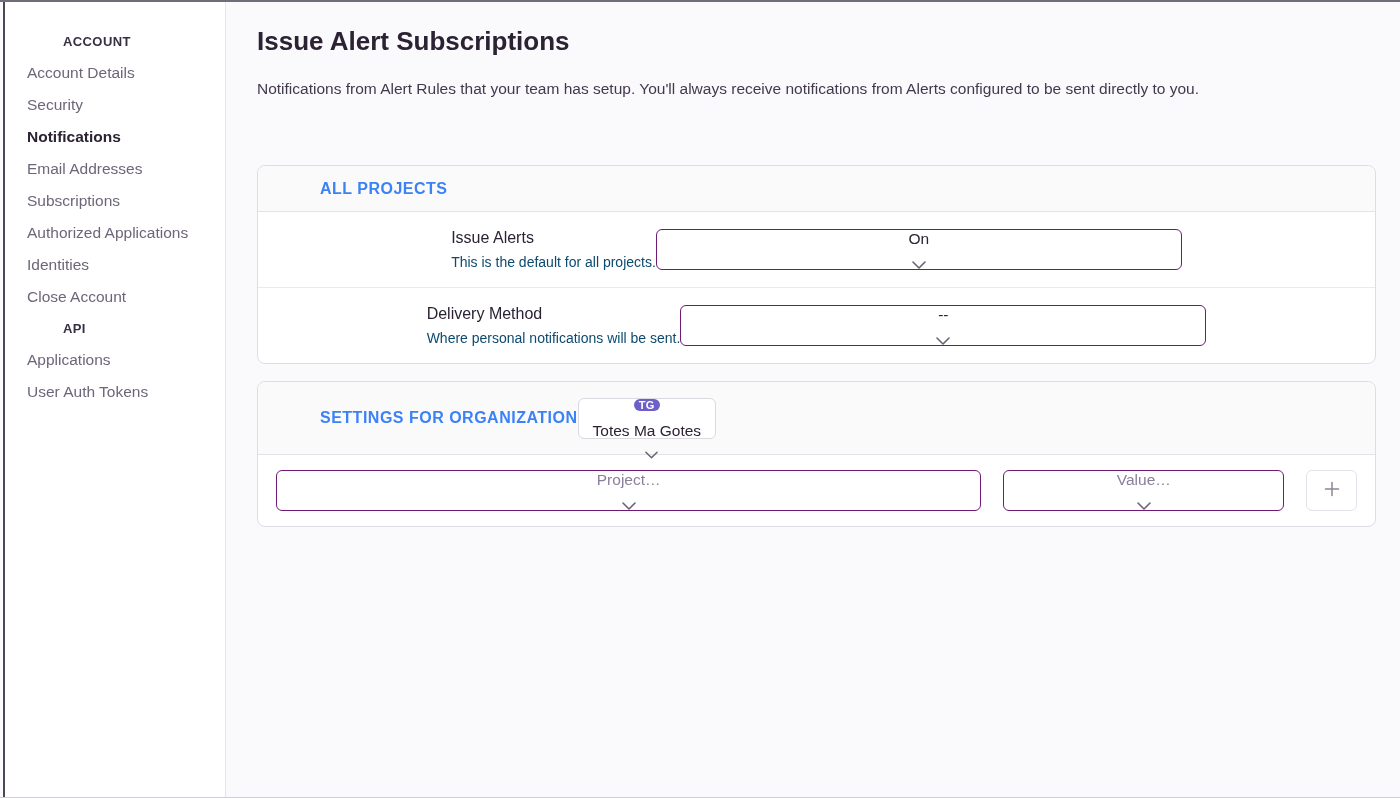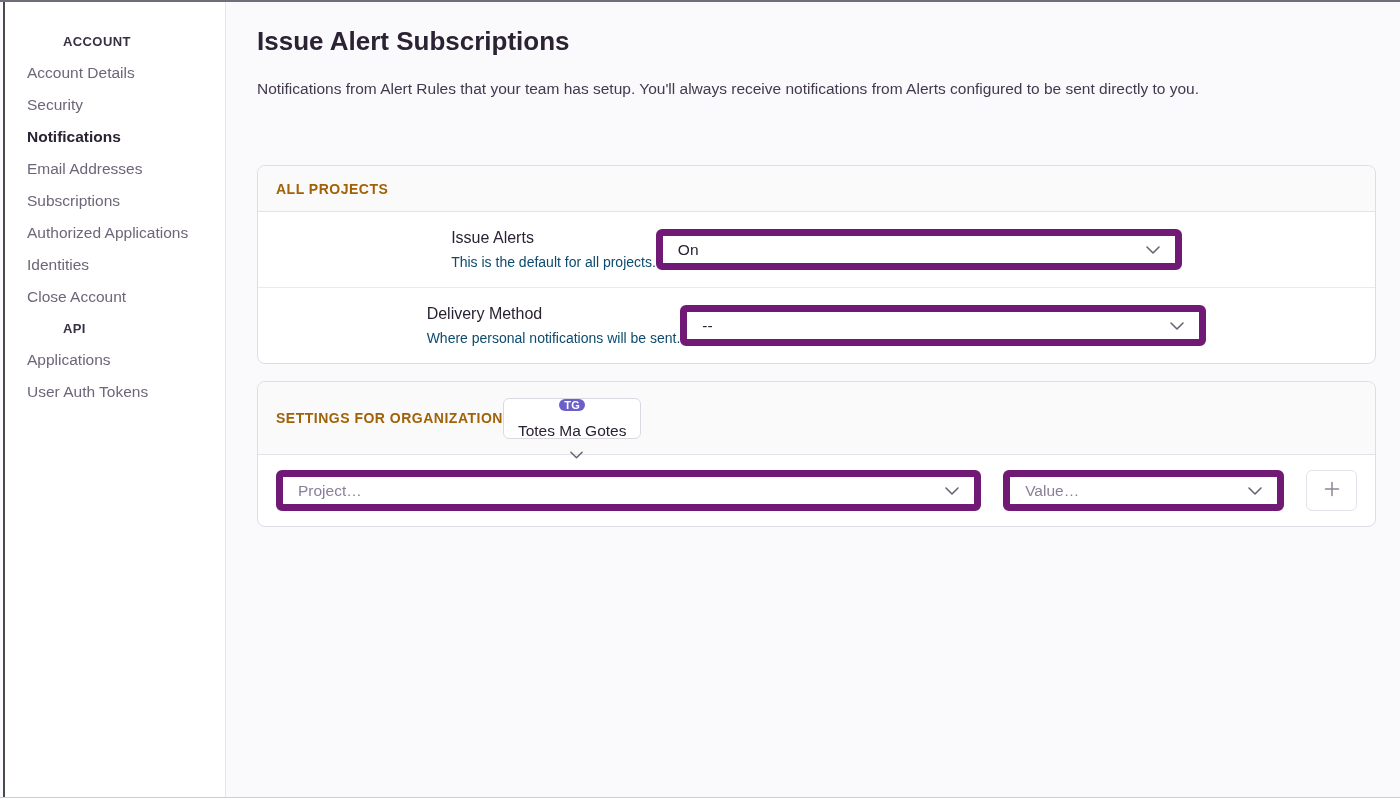--- a/index.html
+++ b/index.html
@@ -47,36 +47,37 @@
   .panel-1 { margin-top:66px; }
   .panel-2 { margin-top:17px; }
   .panel-header {
     background:#FAFAFB; border-bottom:1px solid #E4E1E8;
     border-radius:8px 8px 0 0;
     display:flex; align-items:center; padding:0 18px;
   }
   .panel-1 .panel-header { height:46px; }
   .panel-2 .panel-header { height:73px; }
   .panel-header-label {
-    font-size:14px; font-weight:700; color:#a16207; letter-spacing:.5px;
+    font-size:16px; font-weight:700; color:#3b82f6; letter-spacing:.5px;margin-left:44px;
   }
 
   .field-row {
     display:flex; align-items:center; justify-content:center;
     padding:17px 18px;
   }
   .field-row + .field-row { border-top:1px solid #EBE8EF; }
   .field-label { font-size:16px; color:#2B2233; }
   .field-help  { margin-top:7px; font-size:14px; color:#0c4a6e; }
 
   .select {
     display:flex; align-items:center; justify-content:space-between;
-    height:41px; border:7px solid #701a75; border-radius:6px;
+    height:41px; border:1px solid #701a75; border-radius:6px;
     background:#fff; padding:0 15px; font-size:15.5px; color:#2B2233;
     cursor:pointer;
+    flex-direction:column;
   }
   .select.wide { width:526px; }
   .select .placeholder { color:#8A7E99; }
   .chev { display:flex; align-items:center; }
 
   .org-select {
     display:flex; align-items:center; gap:11px;
     height:41px; border:1px solid #DCD8E1; border-radius:6px;
     background:#fff; padding:0 14px; cursor:pointer;flex-direction:column;
   }

